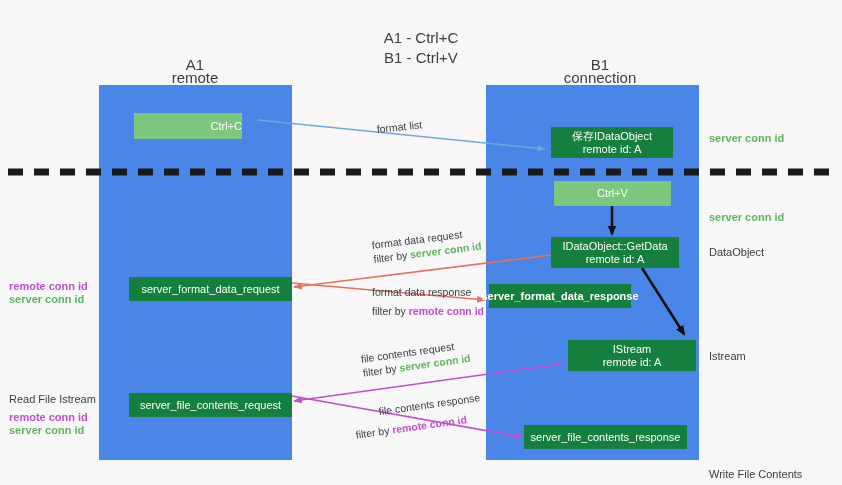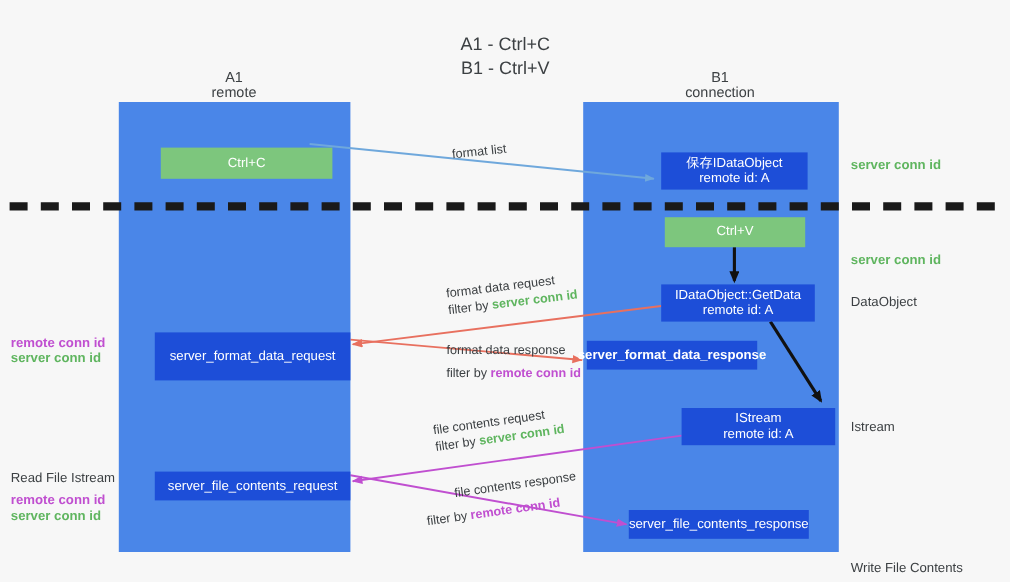--- a/index.html
+++ b/index.html
@@ -15,37 +15,37 @@
 
   
   #title{
     left:0;top:10px;width:842px;text-align:center;
     font-size:15px;color:#3c4043;line-height:20px;margin-top:18px;
   }
   #title div{white-space:pre;}
 
   
   .colhead{
-    text-align:center;font-size:12px;color:#3c4043;line-height:13px;
+    text-align:center;font-size:15px;color:#3c4043;line-height:13px;
   }
   .colhead .l2{display:block;}
 
   
   .lane{background:#4a86e8;}
 
   
   .node{
     box-sizing:border-box;
     display:flex;align-items:center;justify-content:center;
     flex-direction:column;
     color:#ffffff;font-size:11px;line-height:13px;
     text-align:center;
   }
   .node.green{background:#7dc67d;}
-  .node.orange{background:#1d4ed8;}
+  .node.orange{background:#15803d;}
   .node .ln{display:block;white-space:nowrap;}
 
   
   .sidelabel{font-size:11px;line-height:14px;white-space:nowrap;}
   .c-green{color:#5fb55f;font-weight:bold;}
   .c-purple{color:#c04fd0;font-weight:bold;}
   .sidelabel.plain{color:#3c4043;font-weight:normal;}
 
   
   .edgelabel{
@@ -105,56 +105,56 @@
 
     <line x1="551" y1="255" x2="294" y2="287" stroke="#e8705f" stroke-width="1.6" marker-end="url(#ar-red)"></line>
 
     <line x1="292" y1="283" x2="485" y2="300" stroke="#e8705f" stroke-width="1.6" marker-end="url(#ar-red)"></line>
 
     <line x1="568" y1="363" x2="294" y2="401" stroke="#c04fd0" stroke-width="1.6" marker-end="url(#ar-mag)"></line>
 
     <line x1="292" y1="396" x2="522" y2="437" stroke="#c04fd0" stroke-width="1.6" marker-end="url(#ar-mag)"></line>
   </svg>
 
-  <div class="abs node green" style="left:134px;top:123px;width:143px;height:26px;">
+  <div class="abs node green" style="left:134px;top:113px;width:108px;height:26px;align-items:flex-end;">
     <span class="ln">Ctrl+C</span>
   </div>
 
   <div class="abs node orange" style="left:551px;top:127px;width:122px;height:31px;">
     <span class="ln">保存IDataObject</span>
     <span class="ln">remote id: A</span>
   </div>
 
   <div class="abs node green" style="left:554px;top:181px;width:117px;height:25px;">
     <span class="ln">Ctrl+V</span>
   </div>
 
   <div class="abs node orange" style="left:551px;top:237px;width:128px;height:31px;">
     <span class="ln">IDataObject::GetData</span>
     <span class="ln">remote id: A</span>
   </div>
 
-  <div class="abs node orange" style="left:129px;top:277px;width:163px;height:40px;">
+  <div class="abs node orange" style="left:129px;top:277px;width:163px;height:24px;">
     <span class="ln">server_format_data_request</span>
   </div>
 
   <div class="abs node orange" style="left:489px;top:284px;width:142px;height:24px;font-weight:bold;">
     <span class="ln">server_format_data_response</span>
   </div>
 
   <div class="abs node orange" style="left:568px;top:340px;width:128px;height:31px;">
     <span class="ln">IStream</span>
     <span class="ln">remote id: A</span>
   </div>
 
   <div class="abs node orange" style="left:129px;top:393px;width:163px;height:24px;">
     <span class="ln">server_file_contents_request</span>
   </div>
 
-  <div class="abs node orange" style="left:524px;top:425px;width:150px;height:24px;text-align:right;">
+  <div class="abs node orange" style="left:524px;top:425px;width:163px;height:24px;text-align:right;">
     <span class="ln">server_file_contents_response</span>
   </div>
 
   <div class="abs sidelabel c-green" style="left:709px;top:131px;">server conn id</div>
 
   <div class="abs sidelabel c-green" style="left:709px;top:210px;">server conn id</div>
 
   <div class="abs sidelabel plain" style="left:709px;top:245px;">DataObject</div>
 
   <div class="abs sidelabel plain" style="left:709px;top:349px;">Istream</div>

